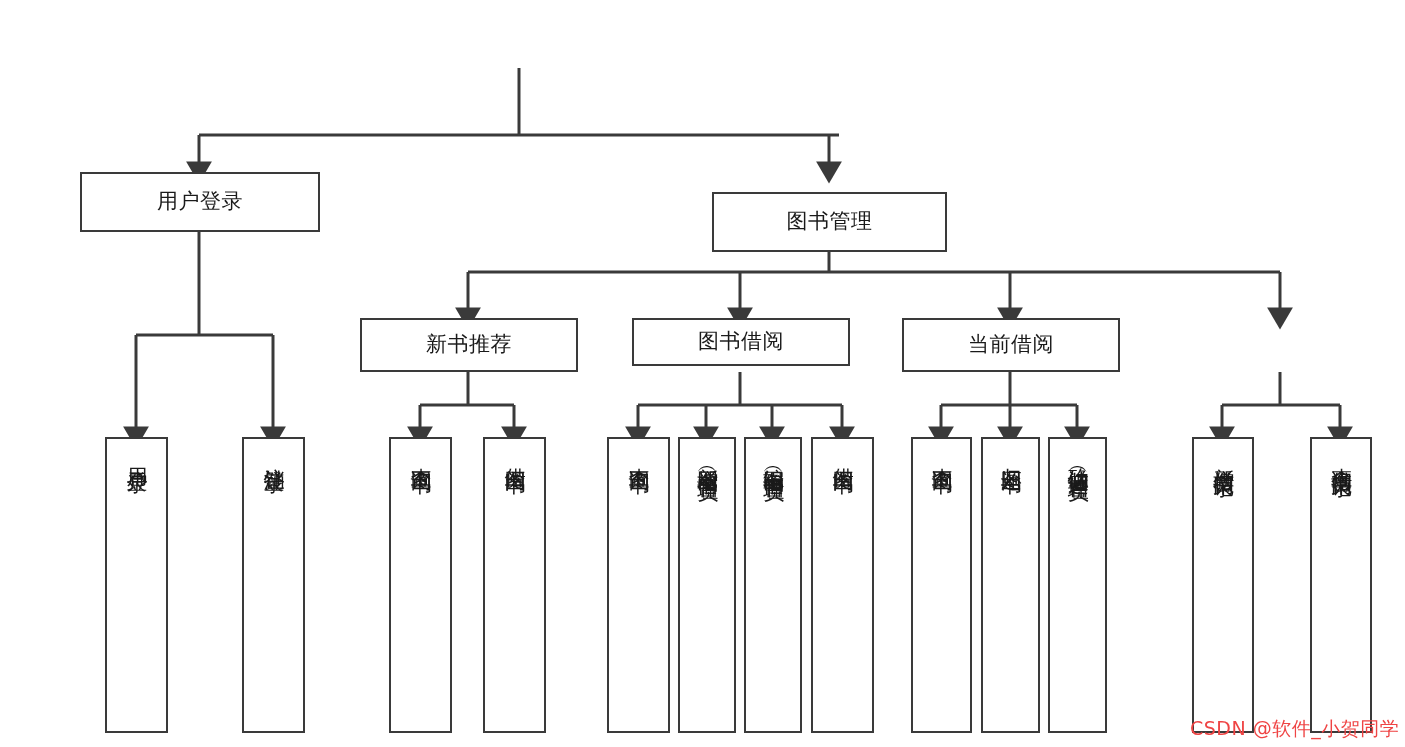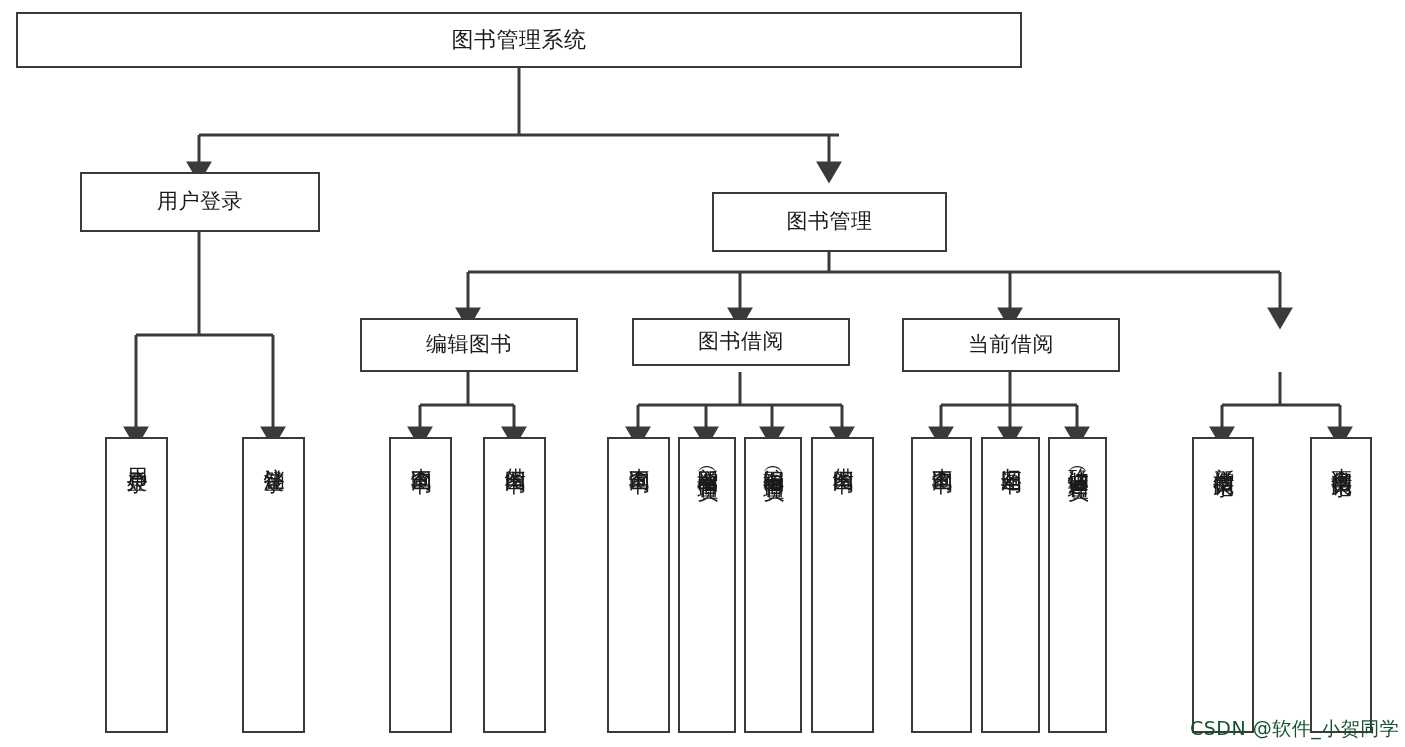--- a/index.html
+++ b/index.html
@@ -57,21 +57,21 @@
   }
   .leaf {
     align-items: flex-start;
     justify-content: center;
   }
   .watermark {
     position: absolute;
     left: 1190px;
     top: 716px;
     font-size: 19px;
-    color: #14532d;
+    color: #ef4444;
     white-space: nowrap;
     letter-spacing: 0.5px;
   }
 </style>
 </head>
 <body>
 
 <div id="canvas">
 
   <svg id="edges" viewBox="0 0 1405 747" xmlns="http://www.w3.org/2000/svg">
@@ -117,33 +117,30 @@
       <path d="M1010,405 L1010,430" marker-end="url(#arrow)"></path>
       <path d="M1077,405 L1077,430" marker-end="url(#arrow)"></path>
 
       <path d="M1280,372 L1280,405"></path>
       <path d="M1222,405 L1340,405"></path>
       <path d="M1222,405 L1222,430" marker-end="url(#arrow)"></path>
       <path d="M1340,405 L1340,430" marker-end="url(#arrow)"></path>
     </g>
   </svg>
 
-  <div class="node node-root" style="left:16px; top:12px; width:1006px; height:56px;">
-    <span class="node-h">图书管理系统</span>
-  </div>
 
   <div class="node" style="left:80px; top:172px; width:240px; height:60px;">
     <span class="node-h">用户登录</span>
   </div>
   <div class="node" style="left:712px; top:172px; width:235px; height:60px;margin-top:20px;">
     <span class="node-h">图书管理</span>
   </div>
 
   <div class="node" style="left:360px; top:318px; width:218px; height:54px;">
-    <span class="node-h">编辑图书</span>
+    <span class="node-h">新书推荐</span>
   </div>
   <div class="node" style="left:632px; top:318px; width:218px; height:48px;">
     <span class="node-h">图书借阅</span>
   </div>
   <div class="node" style="left:902px; top:318px; width:218px; height:54px;">
     <span class="node-h">当前借阅</span>
   </div>
 
   <div class="node leaf" style="left:105px; top:437px; width:63px; height:296px;">
     <span class="node-v">用户登录</span>

